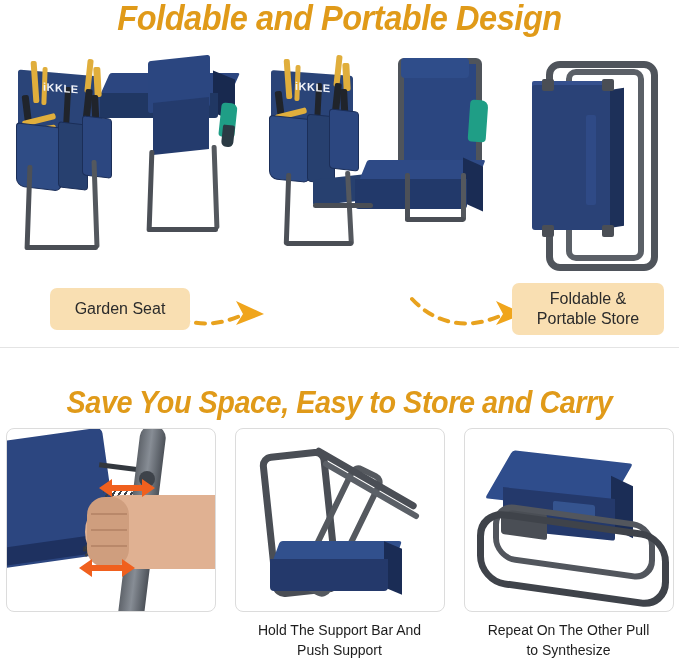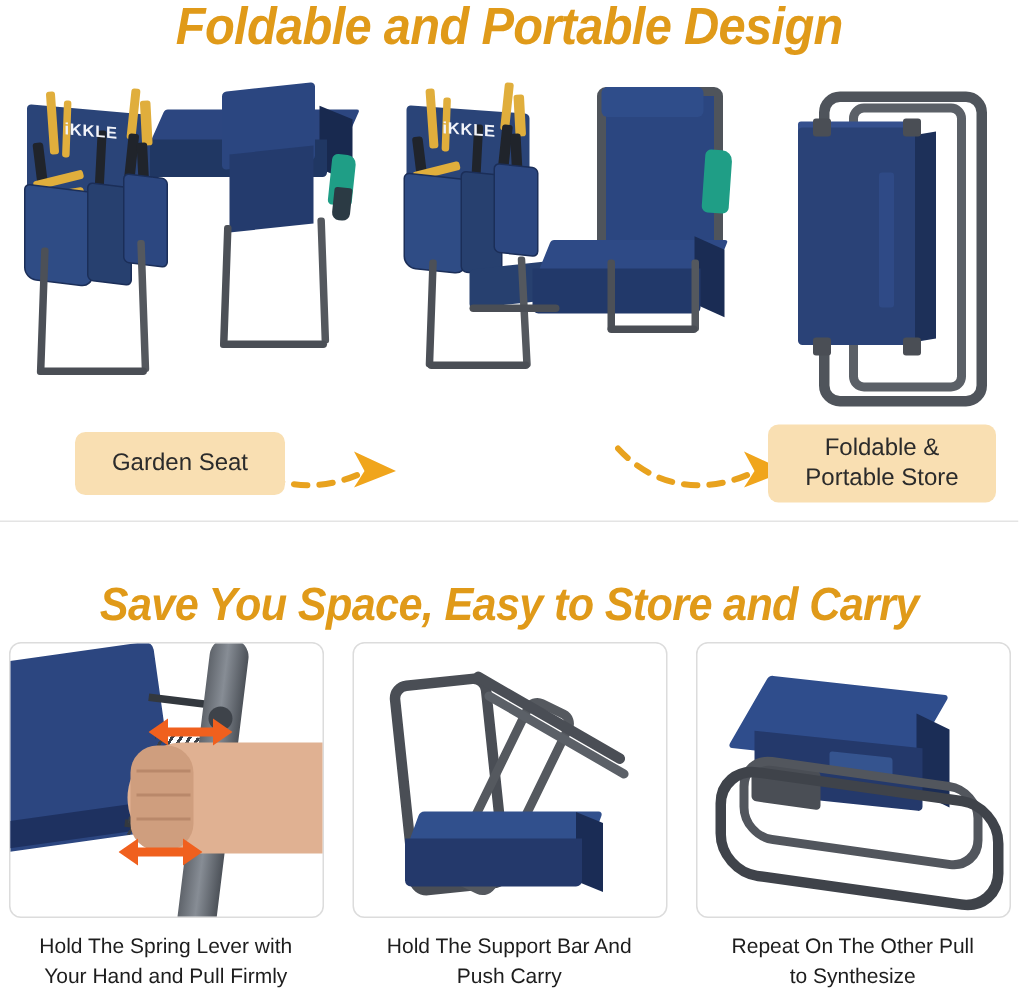--- a/index.html
+++ b/index.html
@@ -551,25 +551,24 @@
     <div class="boxTop"></div>
     <div class="boxSide"></div>
     <div class="boxFront"></div>
     <div class="handle"></div>
     <div class="hinge"></div>
     <div class="frameBase2"></div>
     <div class="frameBase"></div>
   </div>
 
   <div class="panel-caption" id="caption-1">
-    <span>Hold The Spring Lever with</span><br>
-    <span>Your Hand and Pull Firmly</span>
+    <br>
   </div>
   <div class="panel-caption" id="caption-2">
     <span>Hold The Support Bar And</span><br>
-    <span>Push Carry</span>
+    <span>Push Support</span>
   </div>
   <div class="panel-caption" id="caption-3">
     <span>Repeat On The Other Pull</span><br>
     <span>to Synthesize</span>
   </div>
 
 </div>
 
 </body></html>

